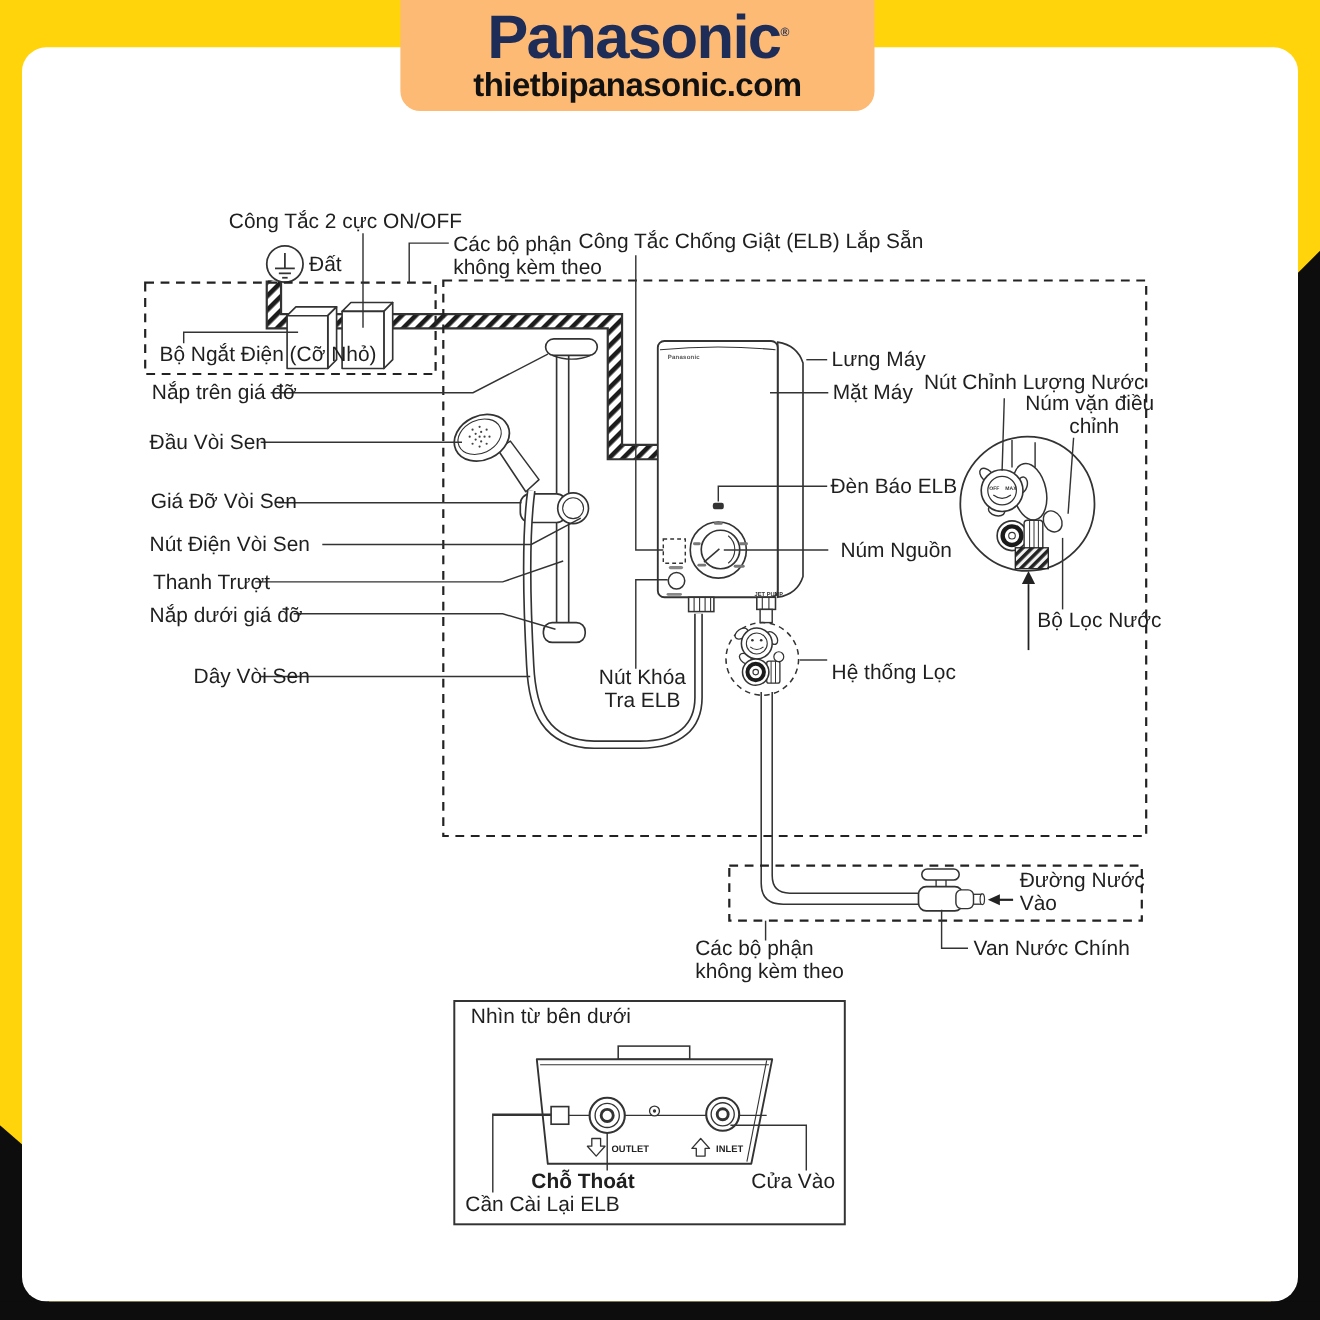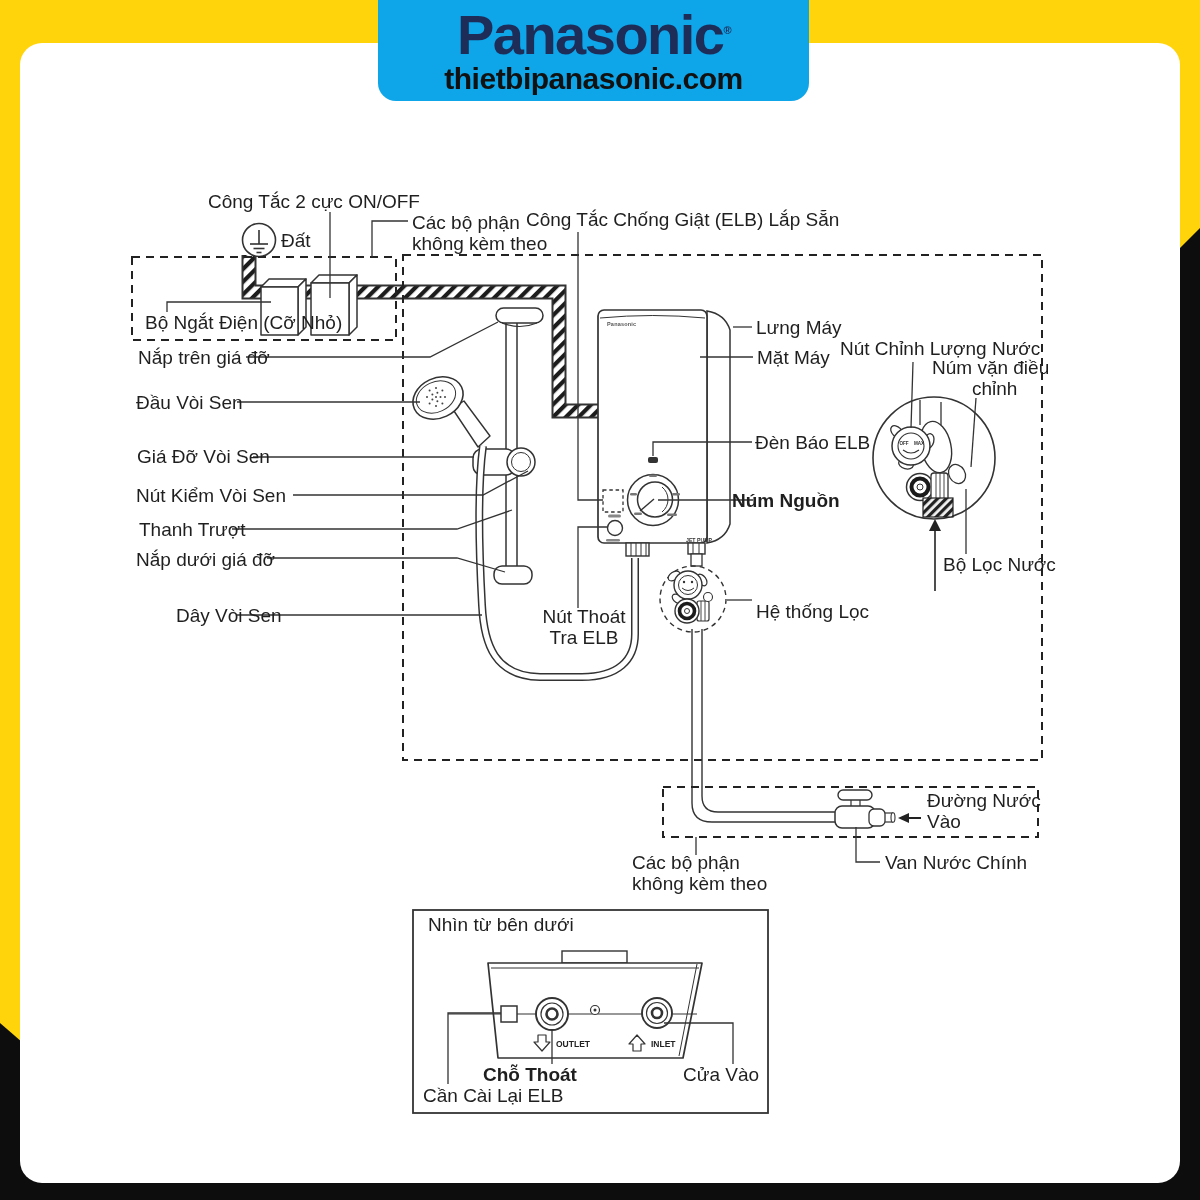--- a/index.html
+++ b/index.html
@@ -3,21 +3,21 @@
 <meta charset="utf-8">
 <style>
   html,body{margin:0;padding:0;}
   #page{position:relative;width:1200px;height:1200px;background:#FFD40A;overflow:hidden;
         font-family:"Liberation Sans","DejaVu Sans",sans-serif;}
   .black-shape{position:absolute;background:#0d0d0d;}
   #black-left{left:0;top:0;width:45px;height:1200px;clip-path:polygon(0 1023px,100% 1062px,100% 100%,0 100%);}
   #black-right{right:0;top:0;width:45px;height:1200px;clip-path:polygon(0 273px,100% 228px,100% 100%,0 100%);}
   #black-bottom{left:0;bottom:0;width:1200px;height:17px;}
   #content{position:absolute;left:20px;right:20px;top:43px;bottom:17px;background:#ffffff;border-radius:22px;}
-  #banner-tab{position:absolute;left:378px;top:0;width:431px;height:101px;background:#0ea5e9;
+  #banner-tab{position:absolute;left:364px;top:0;width:431px;height:101px;background:#fdba74;
               border-radius:0 0 18px 18px;text-align:center;z-index:3;}
   #logo-main{font-size:56px;font-weight:800;letter-spacing:-1.5px;color:#1E2C58;line-height:58px;margin-top:1px;}
   #logo-main sup{font-size:11px;font-weight:700;}
   #logo-site{font-size:30px;font-weight:700;color:#111;line-height:30px;letter-spacing:-0.5px;}
   #art{position:absolute;left:0;top:0;z-index:4;}
   .lbl{position:absolute;z-index:5;color:#1f1f1f;font-size:19px;line-height:21px;white-space:nowrap;}
   .lbl.c{text-align:center;}
 </style>
 </head>
 <body>
@@ -292,36 +292,36 @@
   <div class="lbl" style="left:208px;top:191px;">Công Tắc 2 cực ON/OFF</div>
   <div class="lbl" style="left:281px;top:230px;">Đất</div>
   <div class="lbl" style="left:412px;top:212px;">
     <div>Các bộ phận</div>
     <div>không kèm theo</div>
   </div>
   <div class="lbl" style="left:145px;top:312px;">Bộ Ngắt Điện (Cỡ Nhỏ)</div>
   <div class="lbl" style="left:138px;top:347px;">Nắp trên giá đỡ</div>
   <div class="lbl" style="left:136px;top:392px;">Đầu Vòi Sen</div>
   <div class="lbl" style="left:137px;top:446px;">Giá Đỡ Vòi Sen</div>
-  <div class="lbl" style="left:136px;top:485px;">Nút Kiểm Vòi Sen</div>
+  <div class="lbl" style="left:136px;top:485px;">Nút Điện Vòi Sen</div>
   <div class="lbl" style="left:139px;top:519px;">Thanh Trượt</div>
   <div class="lbl" style="left:136px;top:549px;">Nắp dưới giá đỡ</div>
   <div class="lbl" style="left:136px;top:605px;margin-left:40px;">Dây Vòi Sen</div>
   <div class="lbl" style="left:526px;top:209px;">Công Tắc Chống Giật (ELB) Lắp Sẵn</div>
   <div class="lbl" style="left:756px;top:317px;">Lưng Máy</div>
   <div class="lbl" style="left:757px;top:347px;">Mặt Máy</div>
   <div class="lbl" style="left:755px;top:432px;">Đèn Báo ELB</div>
-  <div class="lbl" style="left:732px;top:490px;font-weight:bold;">Núm Nguồn</div>
+  <div class="lbl" style="left:764px;top:490px;">Núm Nguồn</div>
   <div class="lbl" style="left:840px;top:338px;">Nút Chỉnh Lượng Nước</div>
   <div class="lbl" style="left:932px;top:357px;">Núm vặn điều</div>
   <div class="lbl" style="left:972px;top:378px;">chỉnh</div>
   <div class="lbl" style="left:943px;top:554px;">Bộ Lọc Nước</div>
   <div class="lbl" style="left:756px;top:601px;">Hệ thống Lọc</div>
   <div class="lbl c" style="left:540px;top:606px;width:88px;">
-    <div>Nút Thoát</div>
+    <div>Nút Khóa</div>
     <div>Tra ELB</div>
   </div>
   <div class="lbl" style="left:927px;top:790px;">
     <div>Đường Nước</div>
     <div>Vào</div>
   </div>
   <div class="lbl" style="left:885px;top:852px;">Van Nước Chính</div>
   <div class="lbl" style="left:632px;top:852px;">
     <div>Các bộ phận</div>
     <div>không kèm theo</div>

